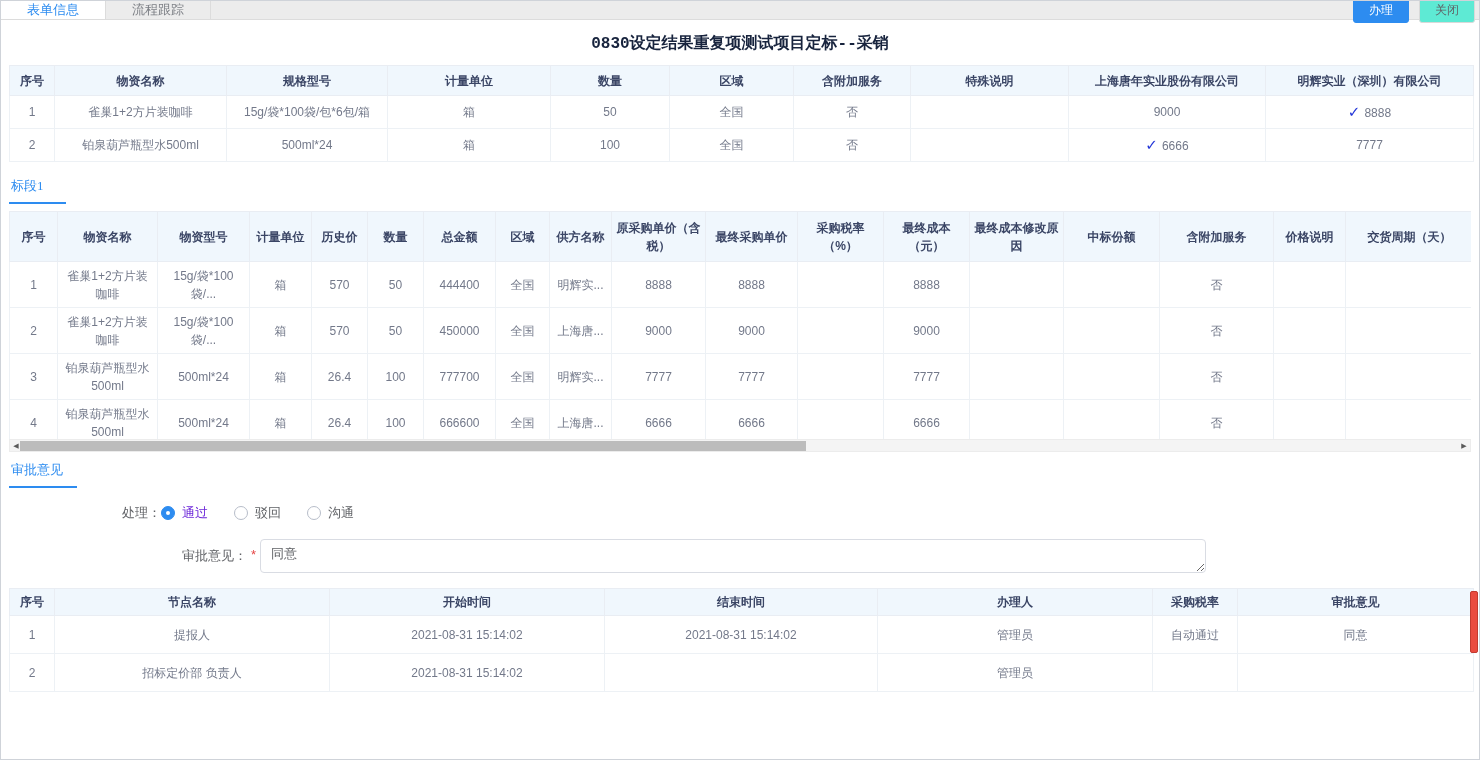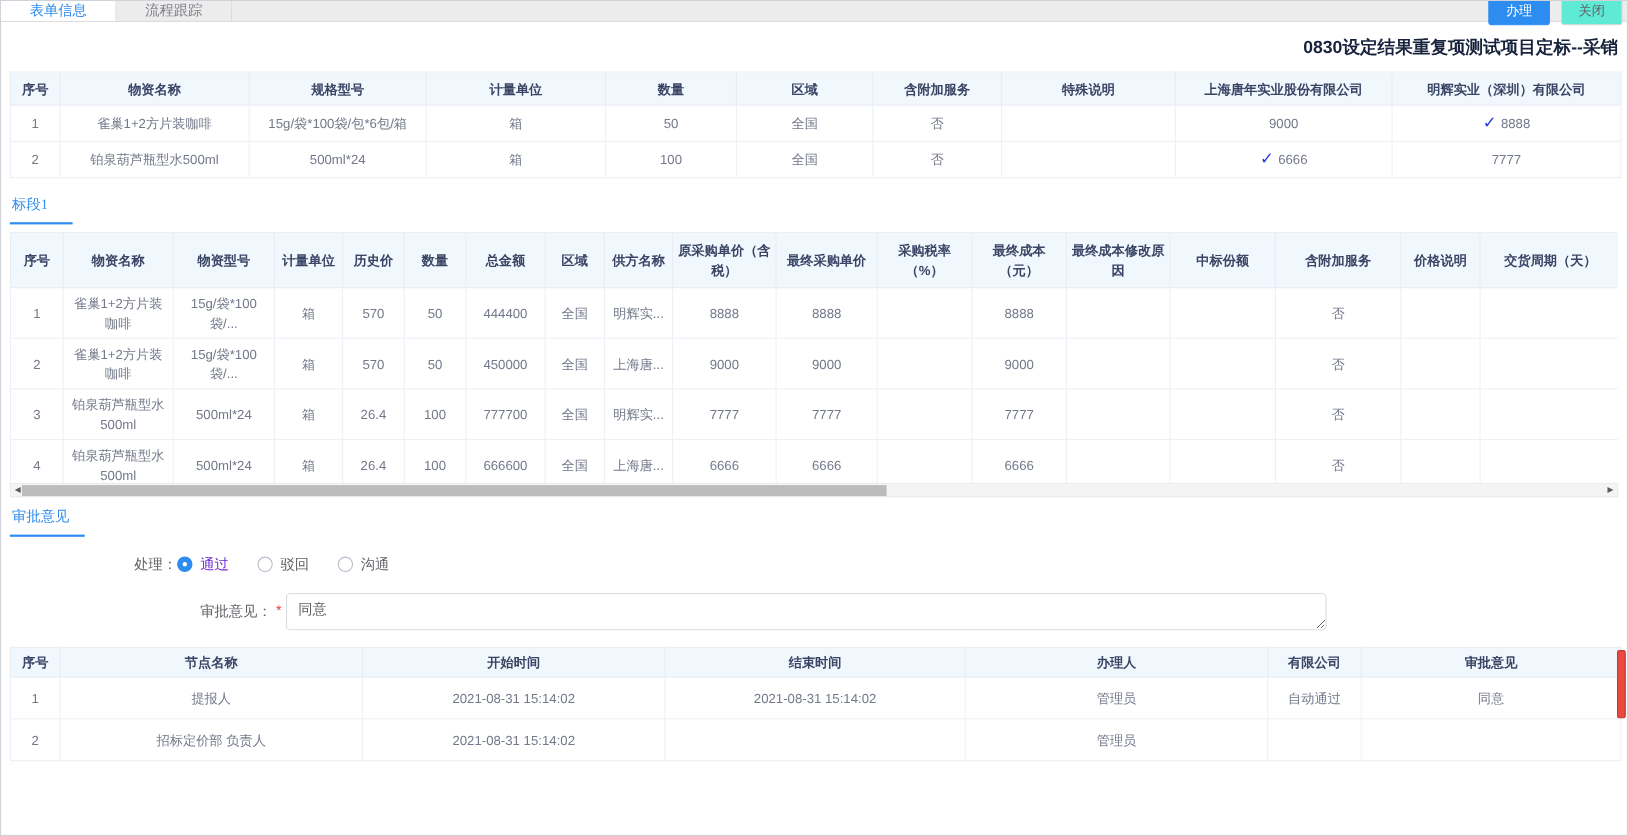--- a/index.html
+++ b/index.html
@@ -14,21 +14,21 @@
   .tabbar { height:19px; background:#ececec; border-bottom:1px solid #dcdcdc; display:flex; align-items:stretch; }
   .tab { min-width:105px; padding:0 22px; display:flex; align-items:center; justify-content:center;
          font-size:13px; color:#7c7f85; cursor:pointer; border-right:1px solid #dcdcdc; }
   .tab.active { background:#fff; color:#2d8cf0; }
   .tab-actions { margin-left:auto; display:flex; gap:10px; align-items:center; padding-right:4px; }
   .btn { font-size:12px; border-radius:3px; padding:5px 15px; cursor:pointer; line-height:1.2; }
   .btn-primary { background:#2d8cf0; color:#fff; border:1px solid #2d8cf0; }
   .btn-default { background:#5eead4; color:#606266; border:1px solid #d9d9d9; }
 
   .content { padding:0 8px; }
-  .page-title { text-align:right; font-size:16px; font-weight:bold; color:#17233d; margin:13px 0 11px; }
+  .page-title { text-align:center; font-size:16px; font-weight:bold; color:#17233d; margin:13px 0 11px;font-family:Liberation Mono, monospace; }
 
   
   table.grid { width:100%; border-collapse:collapse; table-layout:fixed; font-size:12px; }
   .grid th { background:#f0f7fd; border:1px solid #e9edf3; font-weight:bold; color:#3a4565;
              padding:3px 4px; text-align:center; line-height:1.5; }
   .grid td { border:1px solid #edf1f5; text-align:center; padding:3px 4px; color:#73798a; line-height:1.5;
              overflow:hidden; }
   table.sum th { height:30px; }
   table.sum td { height:33px; }
   table.lot th { height:50px; }
@@ -334,21 +334,21 @@
           <col style="width:85px">
           <col style="width:236px">
     </colgroup>
     <thead>
       <tr>
         <th>序号</th>
         <th>节点名称</th>
         <th>开始时间</th>
         <th>结束时间</th>
         <th>办理人</th>
-        <th>有限公司</th>
+        <th>采购税率</th>
         <th>审批意见</th>
       </tr>
     </thead>
     <tbody>
       <tr>
         <td>1</td>
         <td>提报人</td>
         <td>2021-08-31 15:14:02</td>
         <td>2021-08-31 15:14:02</td>
         <td>管理员</td>

